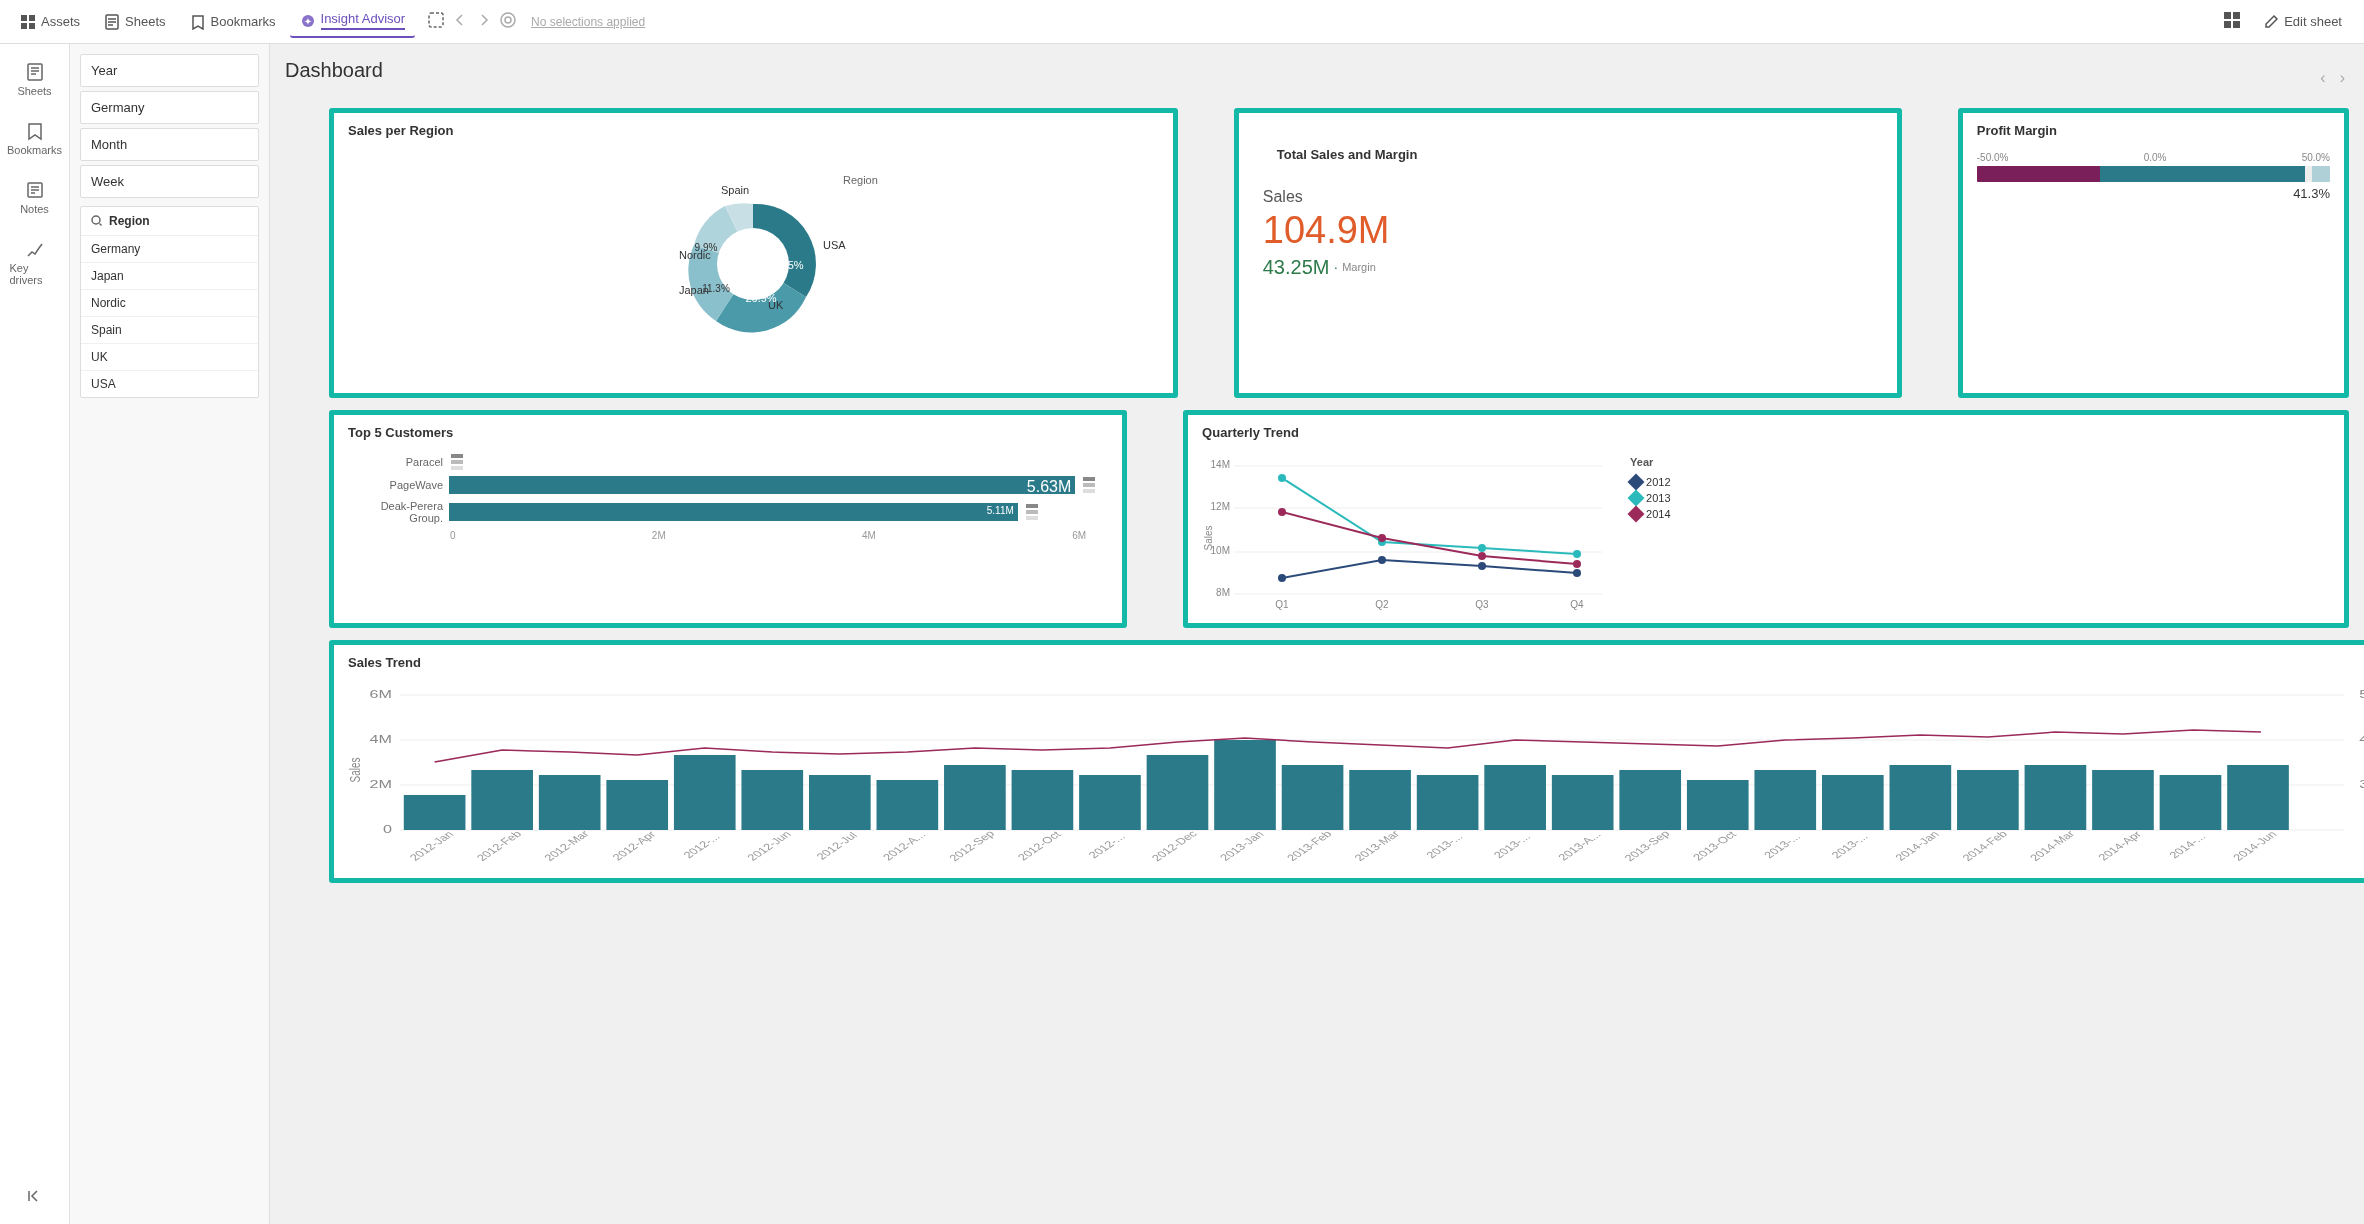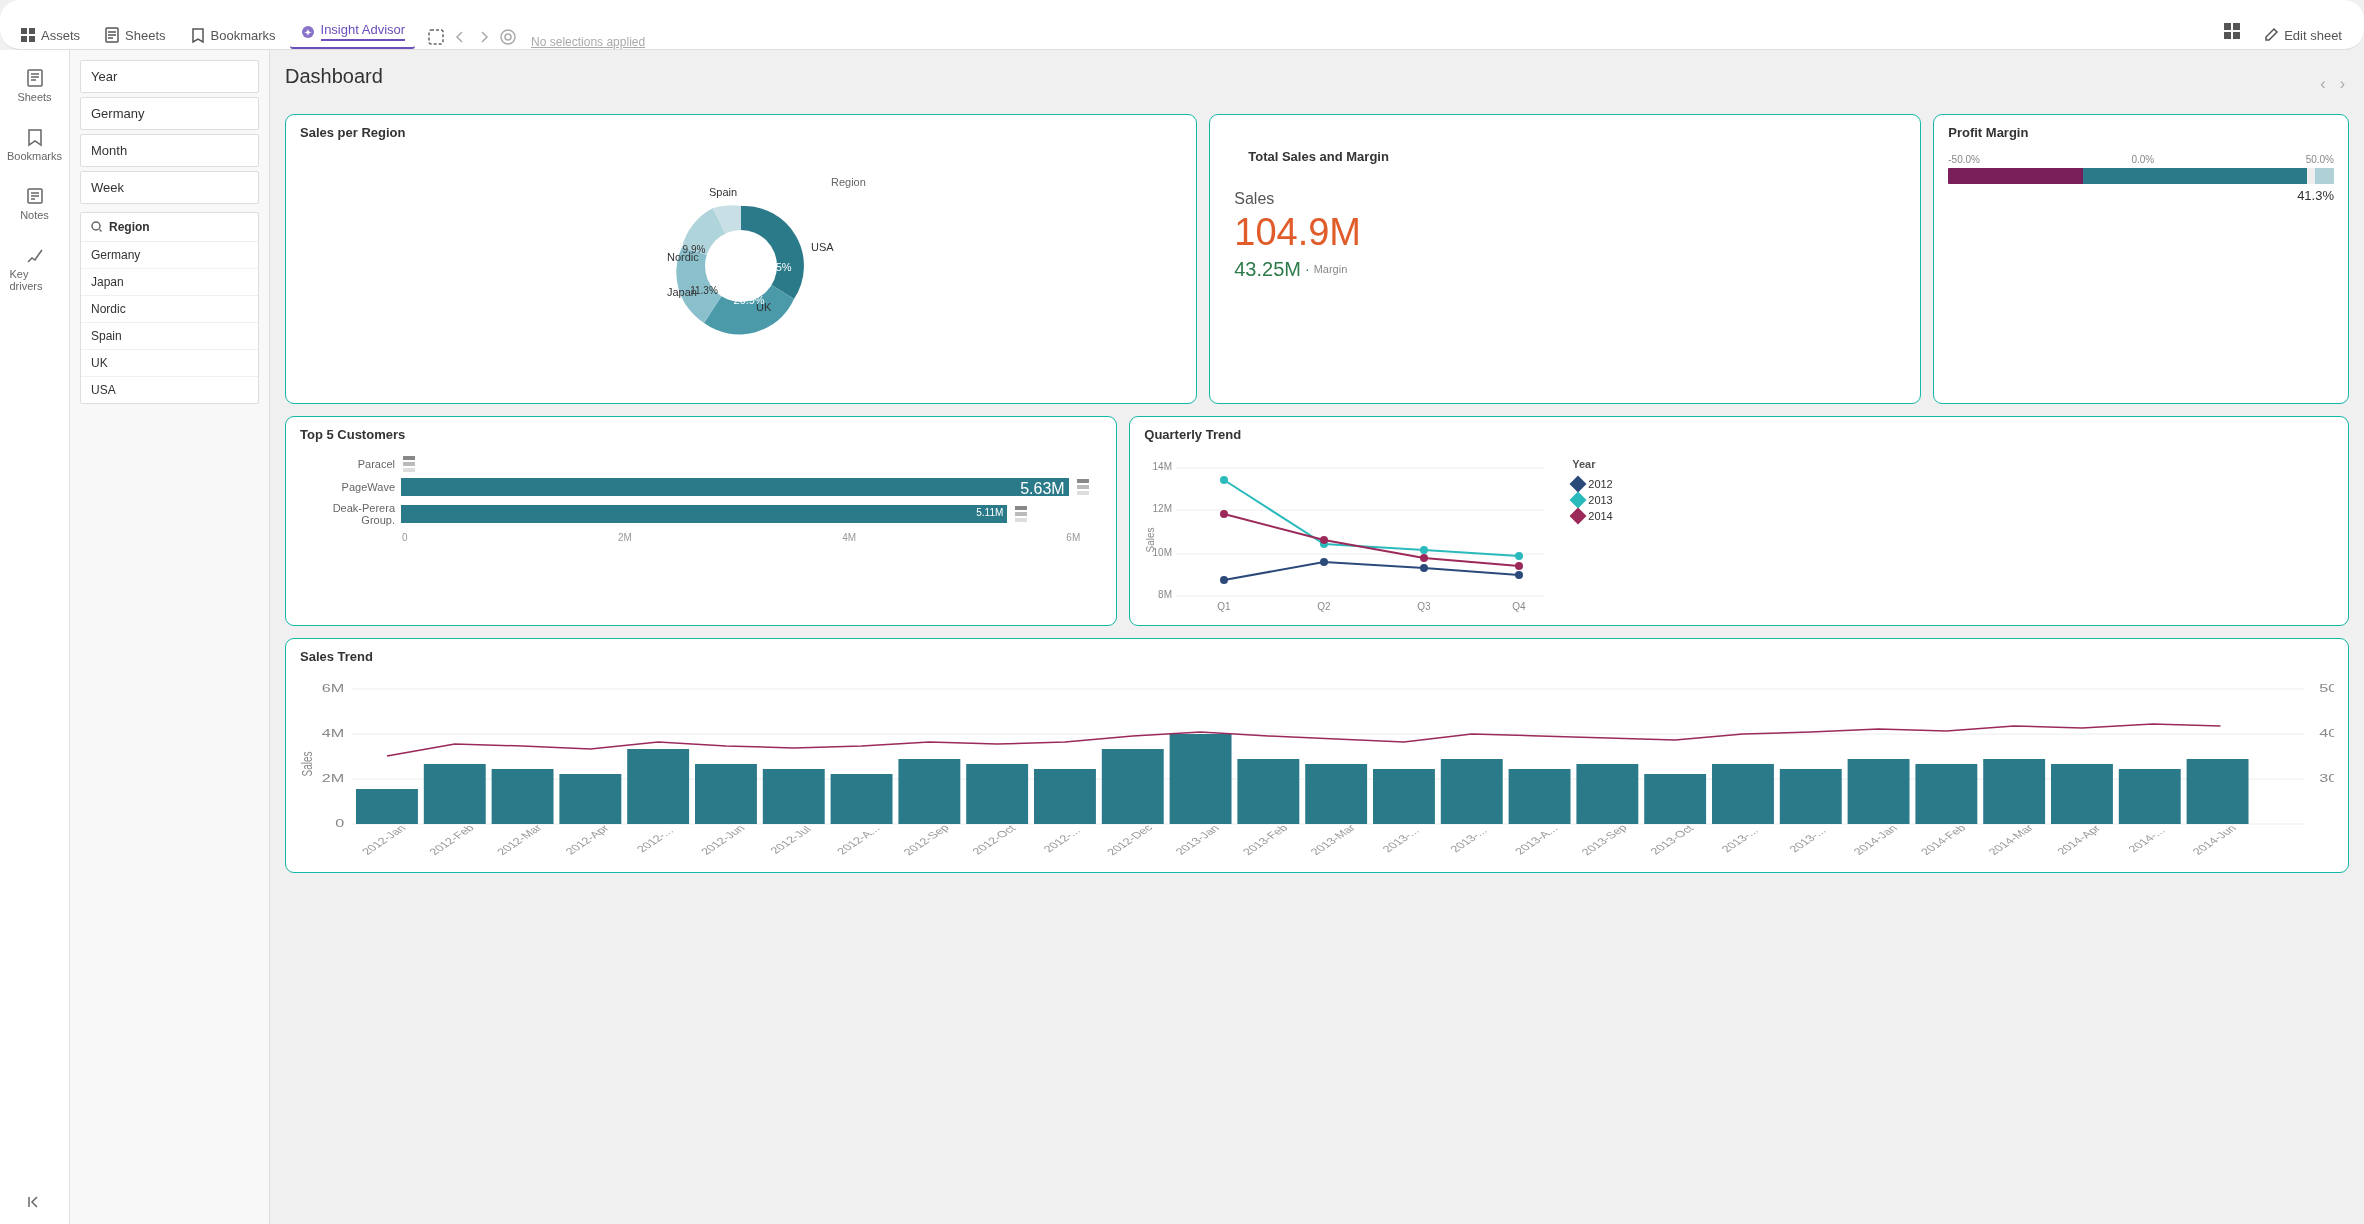--- a/index.html
+++ b/index.html
@@ -1,19 +1,19 @@
 <!DOCTYPE html>
 <html><head>
   <meta charset="utf-8">
   <style>
     * { box-sizing: border-box; margin: 0; padding: 0; }
     body { font-family: -apple-system, BlinkMacSystemFont, 'Segoe UI', Arial, sans-serif; background: #f0f0f0; font-size: 13px; color: #333; overflow: hidden; }
     
     
-    .top-nav { display: flex; align-items: flex-end; background: #fff; height: 50px; border-bottom: 1px solid #ddd; padding: 0 10px; gap: 4px; border-radius: 20px; }
+    .top-nav { display: flex; align-items: center; background: #fff; height: 44px; border-bottom: 1px solid #ddd; padding: 0 10px; gap: 4px; }
     .nav-item { display: flex; align-items: center; gap: 5px; padding: 6px 10px; cursor: pointer; color: #555; font-size: 13px; border-radius: 3px; }
     .nav-item.active { color: #6b4fbb; border-bottom: 2px solid #6b4fbb; }
     .nav-icon { width: 16px; height: 16px; display: inline-flex; align-items: center; justify-content: center; }
     .nav-spacer { flex: 1; }
     .no-selections { display: flex; align-items: center; gap: 5px; color: #aaa; font-size: 12px; padding: 0 10px; text-decoration: underline; }
     .edit-sheet { display: flex; align-items: center; gap: 5px; padding: 6px 12px; cursor: pointer; color: #555; font-size: 13px; }
     .grid-icon-btn { padding: 6px; cursor: pointer; color: #555; }
 
     
     .main-layout { display: flex; height: calc(100vh - 42px); }
@@ -36,21 +36,21 @@
     .filter-list-header { display: flex; align-items: center; gap: 6px; padding: 7px 10px; border-bottom: 1px solid #eee; font-weight: 600; font-size: 12px; }
     .filter-list-item { padding: 6px 10px; font-size: 12px; cursor: pointer; border-bottom: 1px solid #f0f0f0; }
     .filter-list-item:last-child { border-bottom: none; }
 
     
     .dashboard { flex: 1; overflow-y: auto; padding: 15px; background: #f0f0f0; }
     .dashboard-title { font-size: 20px; font-weight: 400; color: #333; margin-bottom: 14px; }
     
     
     .panels-row { display: flex; gap: 12px; margin-bottom: 12px; }
-    .panel { background: #fff; border: 1px solid #14b8a6; border-radius: 9px; overflow: hidden; }
+    .panel { background: #fff; border: 5px solid #14b8a6; border-radius: 3px; overflow: hidden; margin-left: 44px; }
     .panel-title { font-size: 13px; font-weight: 600; color: #333; padding: 10px 14px 6px; }
 
     
     .panel-region { flex: 2.2; min-height: 290px; }
     .sales-label { font-size: 16px; color: #555; margin-bottom: 4px; }
     .sales-value { font-size: 38px; color: #e05c2a; font-weight: 300; line-height: 1.1; }
     .sales-margin { font-size: 14px; color: #2d7a4a; display: flex; align-items: center; gap: 4px; margin-top: 4px; }
 
     
     .panel-profit { flex: 1.2; min-height: 130px; }

